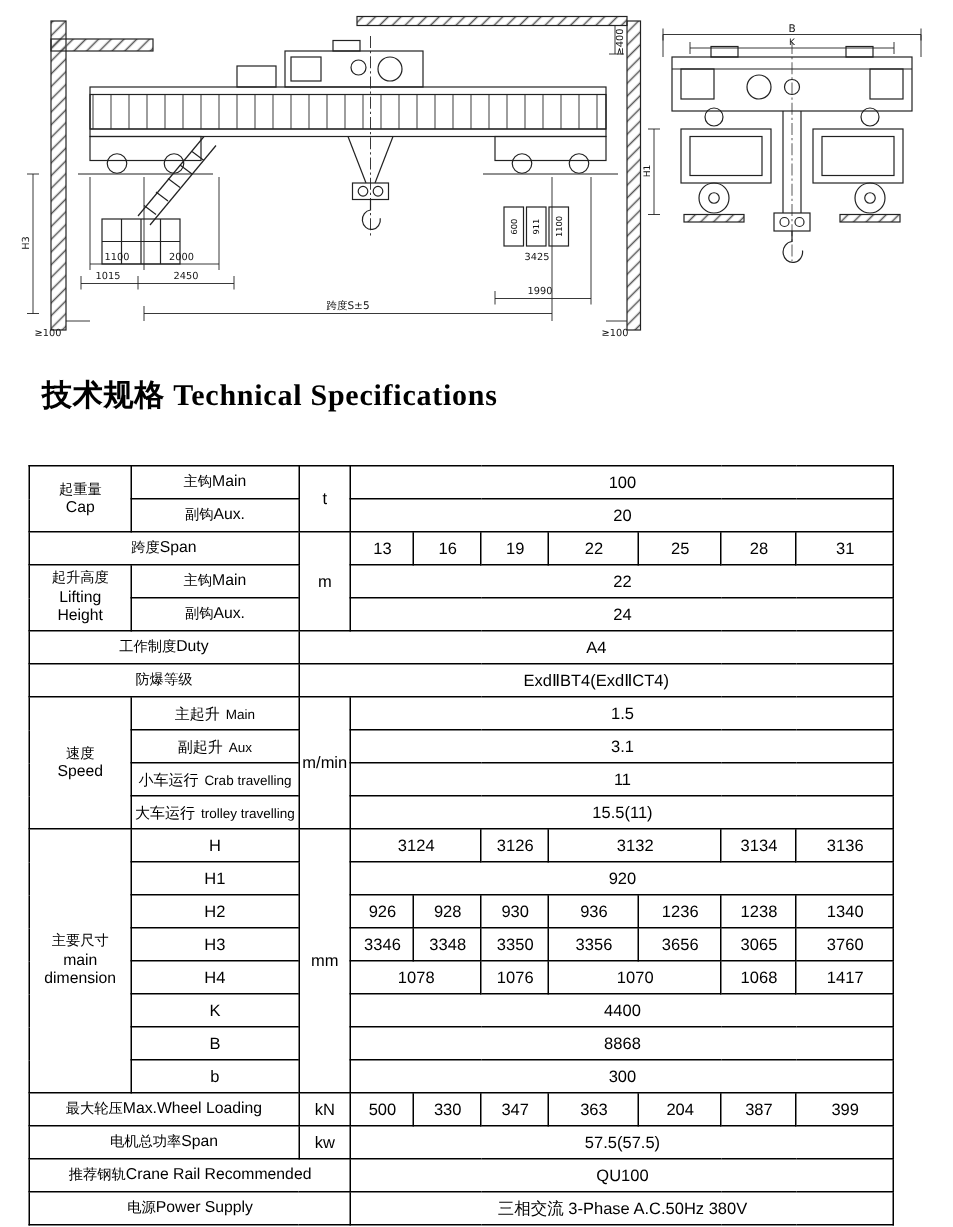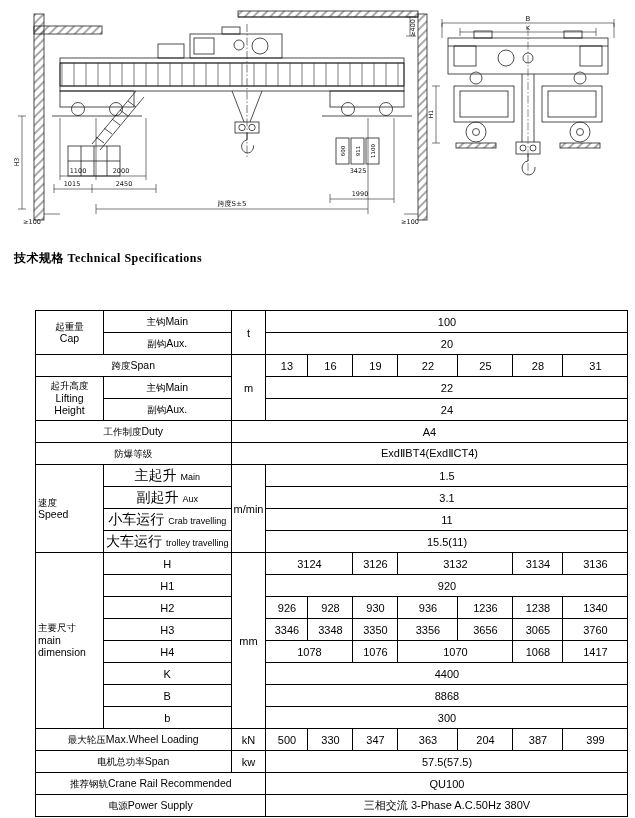--- a/index.html
+++ b/index.html
@@ -2,34 +2,34 @@
 <html><head>
 <meta charset="utf-8">
 <style>
   html,body{margin:0;padding:0;}
   body{width:635px;height:818px;background:#fff;position:relative;
        font-family:"Liberation Sans",sans-serif;color:#000;overflow:hidden;}
   svg{position:absolute;}
   svg text{font-family:"DejaVu Sans",sans-serif;fill:#111;}
   .drawing-front{left:8px;top:6px;}
   .drawing-side{left:428px;top:16px;}
-  .page-title{position:absolute;left:14px;top:250px;font-size:12px;font-weight:bold;
+  .page-title{position:absolute;left:28px;top:250px;font-size:20px;font-weight:bold;
               font-family:"Liberation Serif",serif;letter-spacing:.5px;}
-  table.spec{position:absolute;left:35px;top:310px;border-collapse:collapse;table-layout:fixed;}
+  table.spec{position:absolute;left:19px;top:310px;border-collapse:collapse;table-layout:fixed;}
   table.spec td{border:1px solid #000;height:21px;padding:0 2px;font-size:11px;
                 text-align:center;vertical-align:middle;white-space:nowrap;overflow:hidden;}
   td.left{text-align:left;padding-left:6px;}
   td.dim{text-align:left;padding-left:12px;}
   .cn{font-size:9.5px;margin-right:0;}
   .en{font-size:10.5px;}
   td.group{text-align:left;padding-left:4px;line-height:1.2;}
   td.group .cn,td.group .en{display:block;margin:0;}
-  td.group.center{text-align:left;padding-left:2px;}
+  td.group.center{text-align:center;padding-left:2px;}
   td.unit{font-size:10px;padding:0 1px;}
-  td.small .cn{font-size:14px;margin-right:4px;}
+  td.small .cn{font-size:10px;margin-right:4px;}
   td.small .en{font-size:9px;}
 </style>
 </head>
 <body>
 
 <svg class="drawing-front" width="420" height="232" viewBox="0 0 420 232">
   <defs>
     <pattern id="hatch" width="6" height="6" patternUnits="userSpaceOnUse" patternTransform="rotate(45)">
       <line x1="1" y1="0" x2="1" y2="6" stroke="#555" stroke-width="1"></line>
     </pattern>

